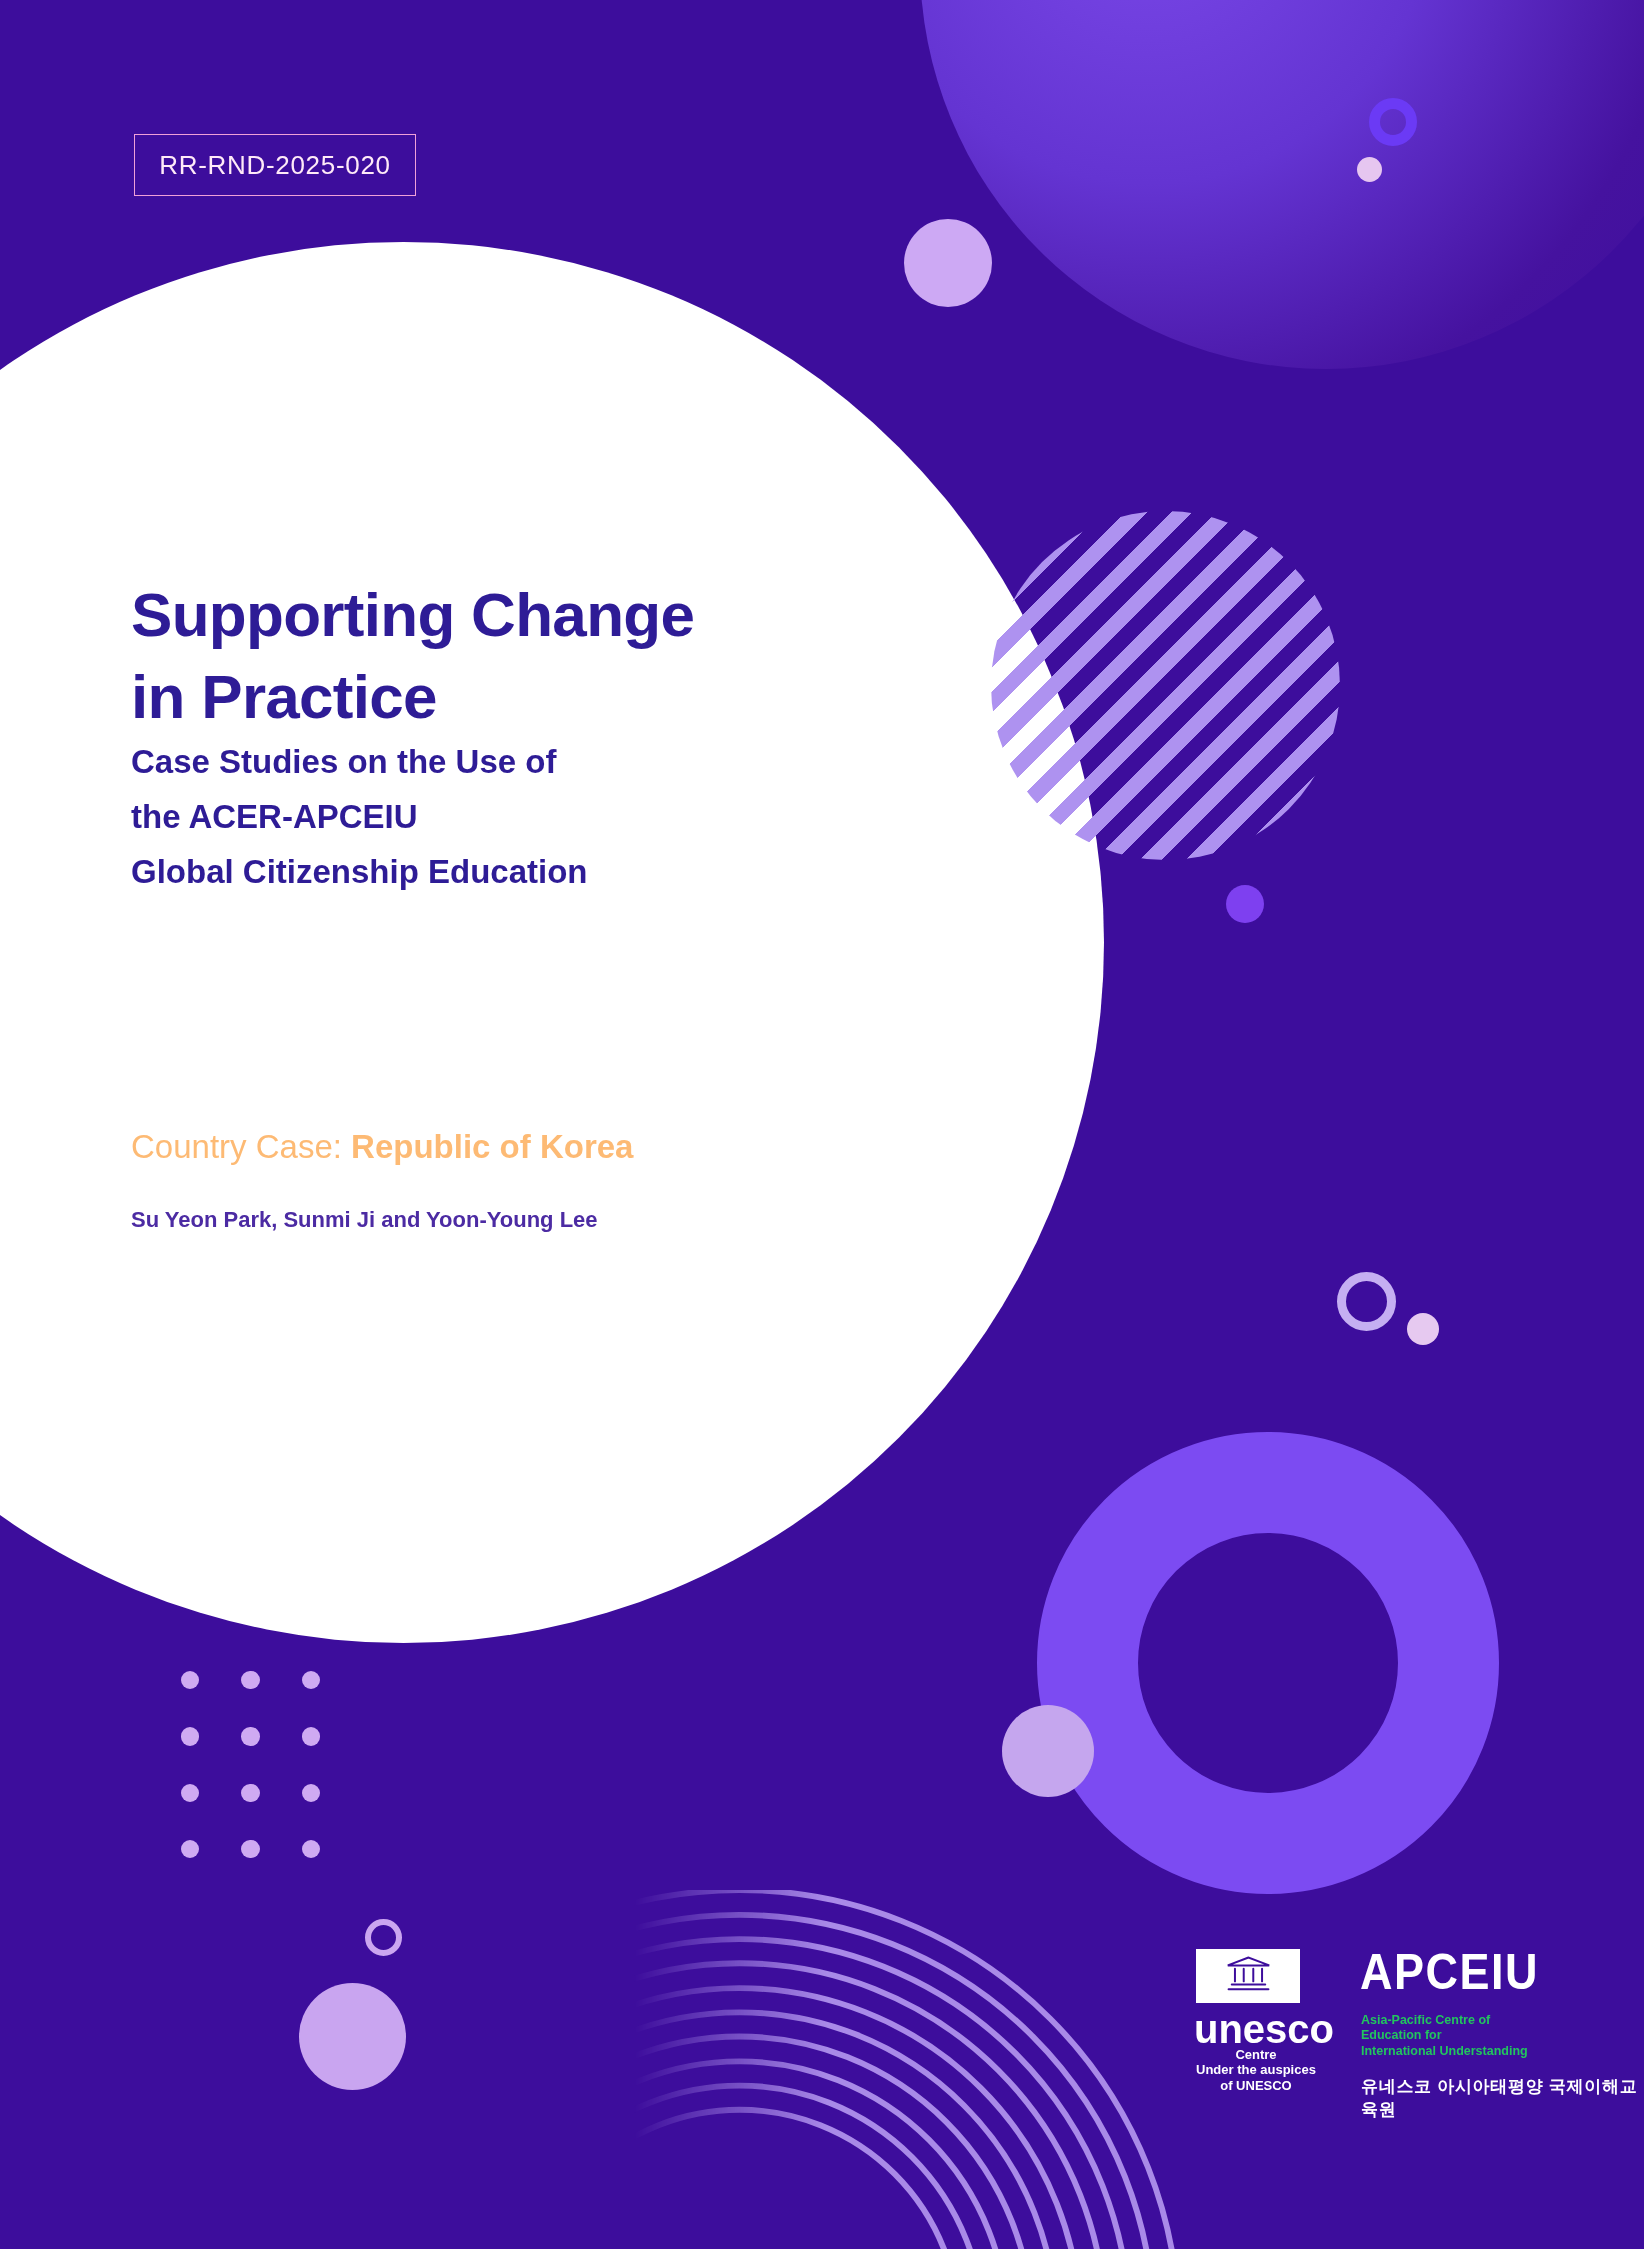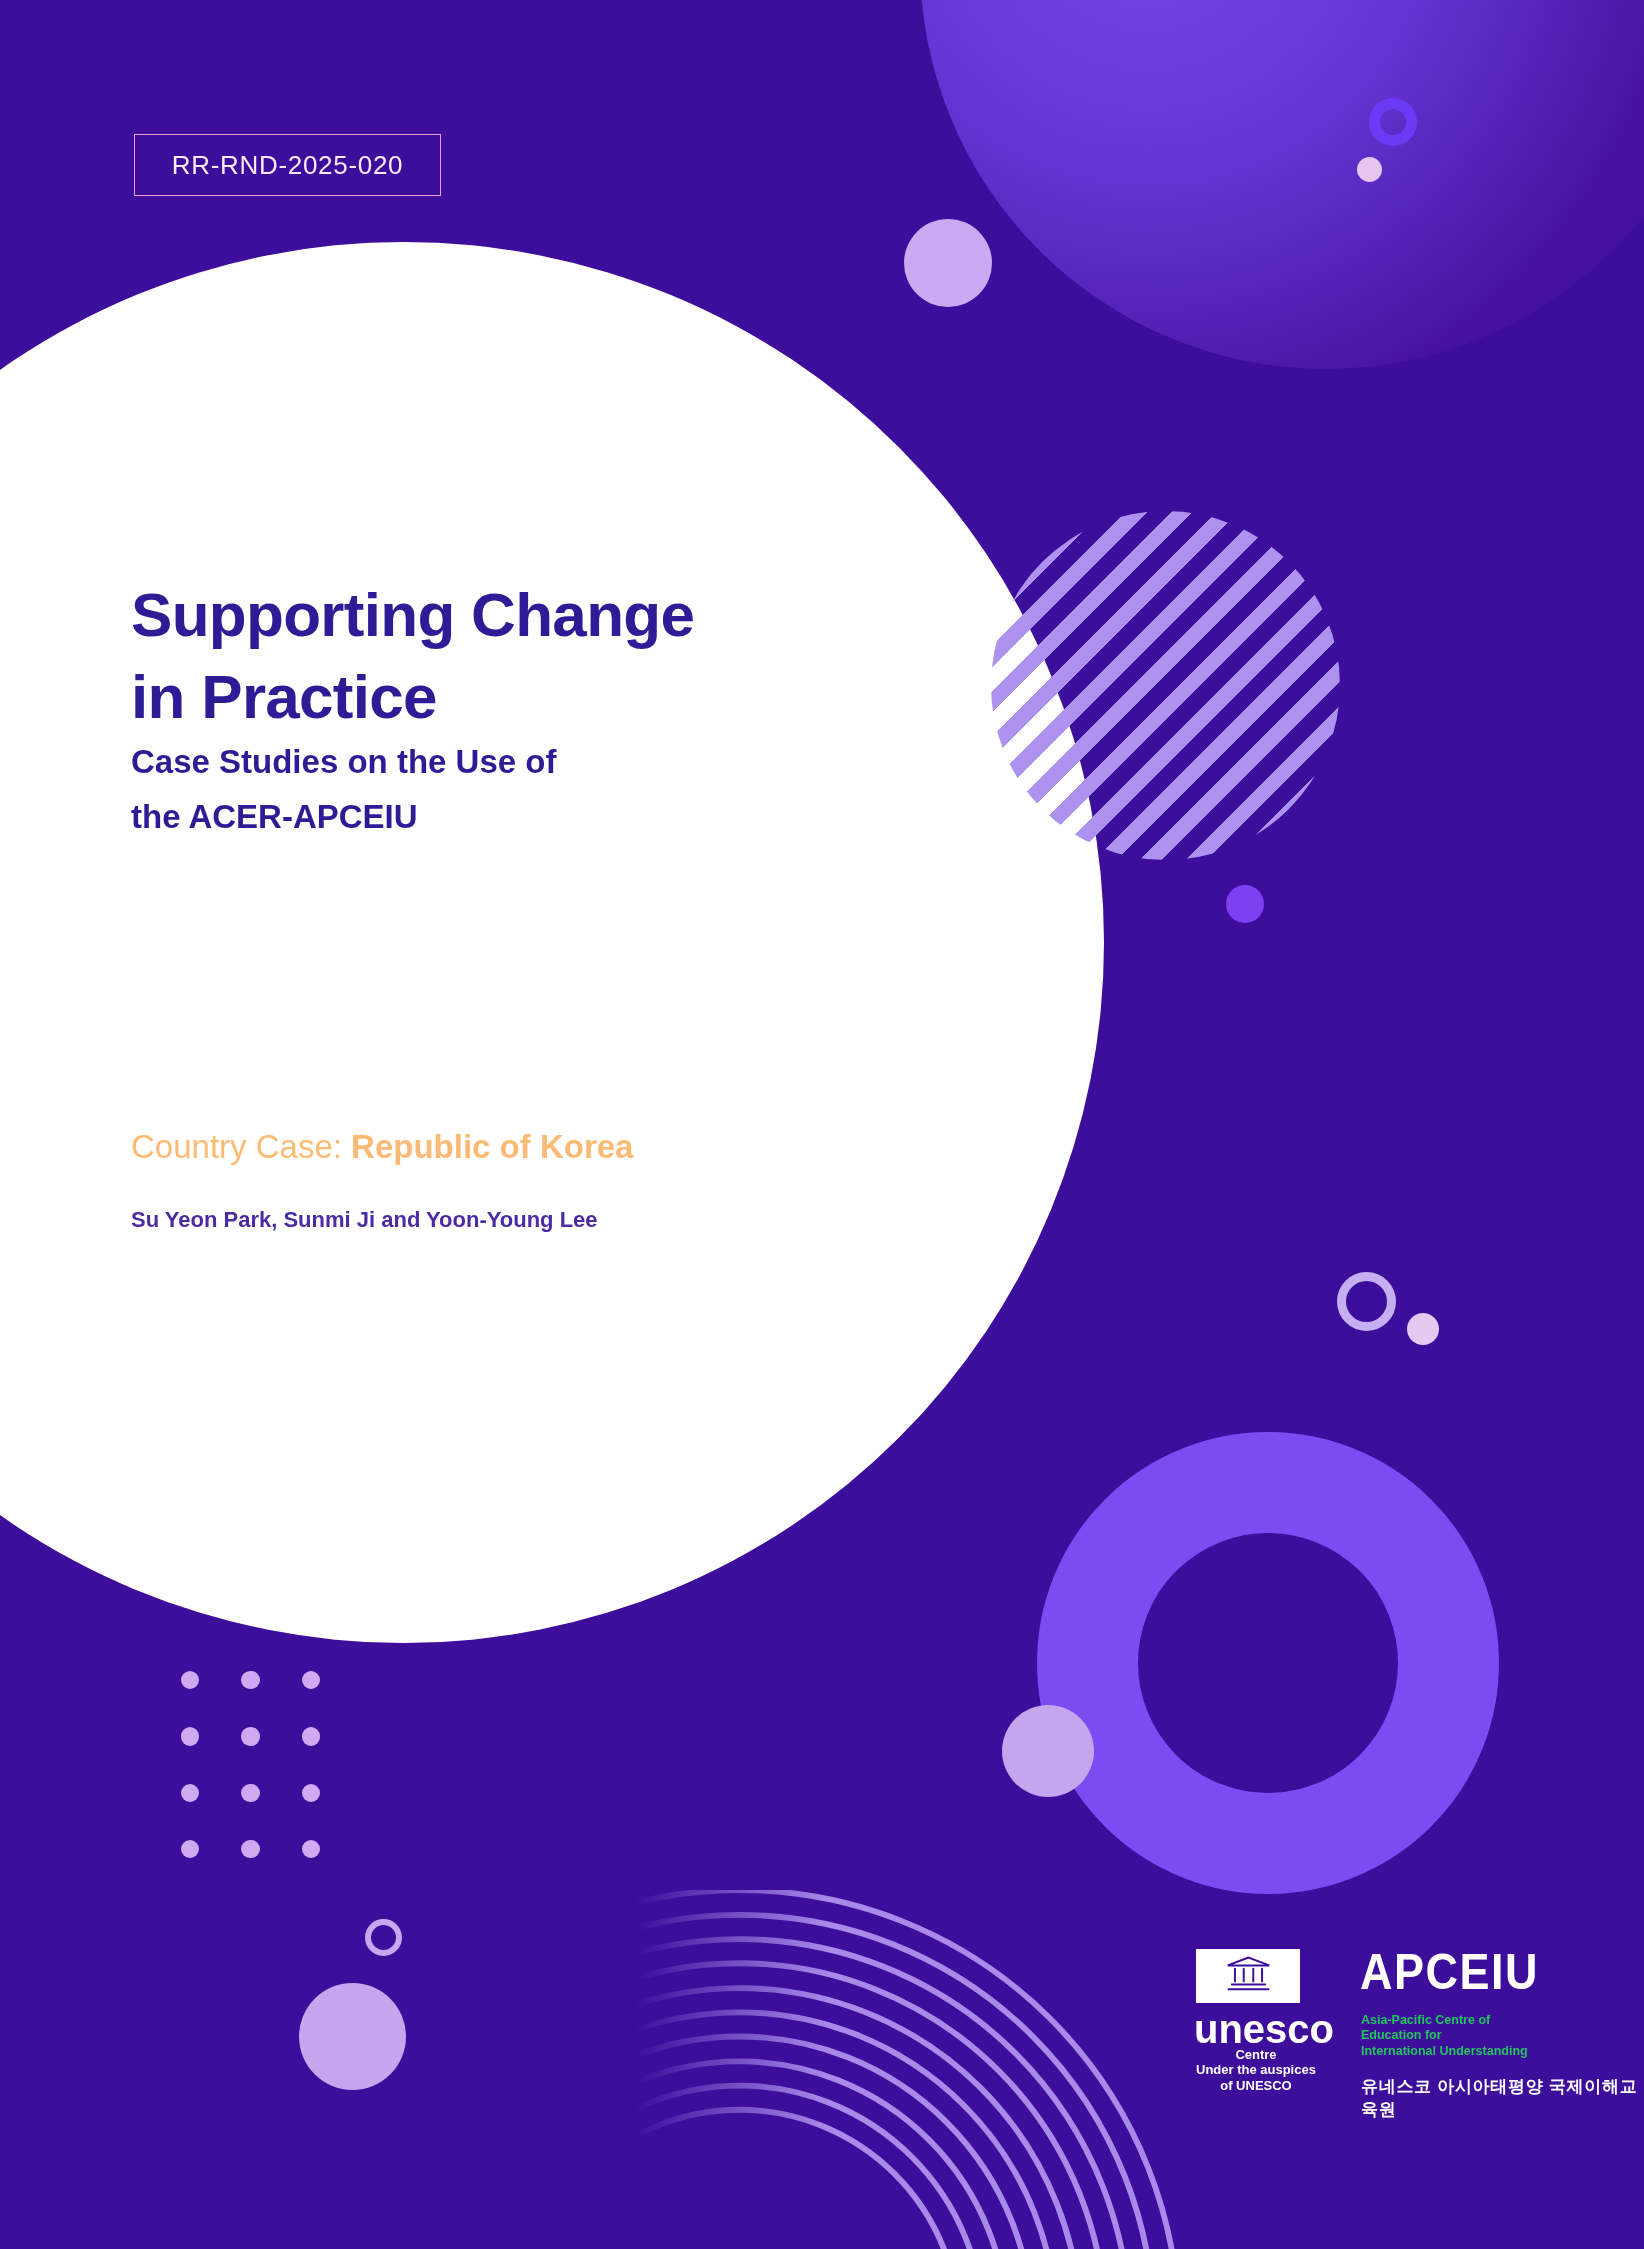--- a/index.html
+++ b/index.html
@@ -26,21 +26,21 @@
 
   .dots-grid{position:absolute;left:181px;top:1671px;display:grid;
      grid-template-columns:repeat(3,18.3px);grid-auto-rows:18.3px;column-gap:42px;row-gap:38px;}
   .dots-grid span{width:18.3px;height:18.3px;border-radius:50%;background:#cfaaf2;}
 
   .arcs{position:absolute;left:300px;top:1890px;width:879px;height:879px;
      -webkit-mask-image:linear-gradient(to left,#000 40%,transparent 62%);
              mask-image:linear-gradient(to left,#000 40%,transparent 62%);}
 
   
-  .tag{position:absolute;left:134px;top:134px;width:307px;height:62px;
+  .tag{position:absolute;left:134px;top:134px;width:282px;height:62px;
        border:1.5px solid #f0a0d8;box-sizing:border-box;display:flex;align-items:center;justify-content:center;
        color:#ffeaf8;font-size:26px;letter-spacing:0.7px;font-weight:400;}
 
   
   .title{position:absolute;left:131px;top:532px;color:#2e1c96;
          font-size:62px;line-height:82px;font-weight:700;letter-spacing:-0.7px;}
   .title span{display:block;}
   .subtitle{position:absolute;left:131px;top:734px;color:#2e1c96;
             font-size:33px;line-height:55px;font-weight:700;}
   .subtitle span{display:block;}
@@ -120,20 +120,21 @@
   </div>
 
   <h1 class="title">
     <span>Supporting Change</span>
     <span>in Practice</span>
   </h1>
 
   <div class="subtitle">
     <span>Case Studies on the Use of</span>
     <span>the ACER-APCEIU</span>
+    <span>Global Citizenship Education</span>
   </div>
 
   <div class="country">
     <span>Country Case: </span><span class="strong">Republic of Korea</span>
   </div>
 
   <div class="authors">Su Yeon Park, Sunmi Ji and Yoon-Young Lee</div>
 
   <div class="unesco-box">
     <span>

